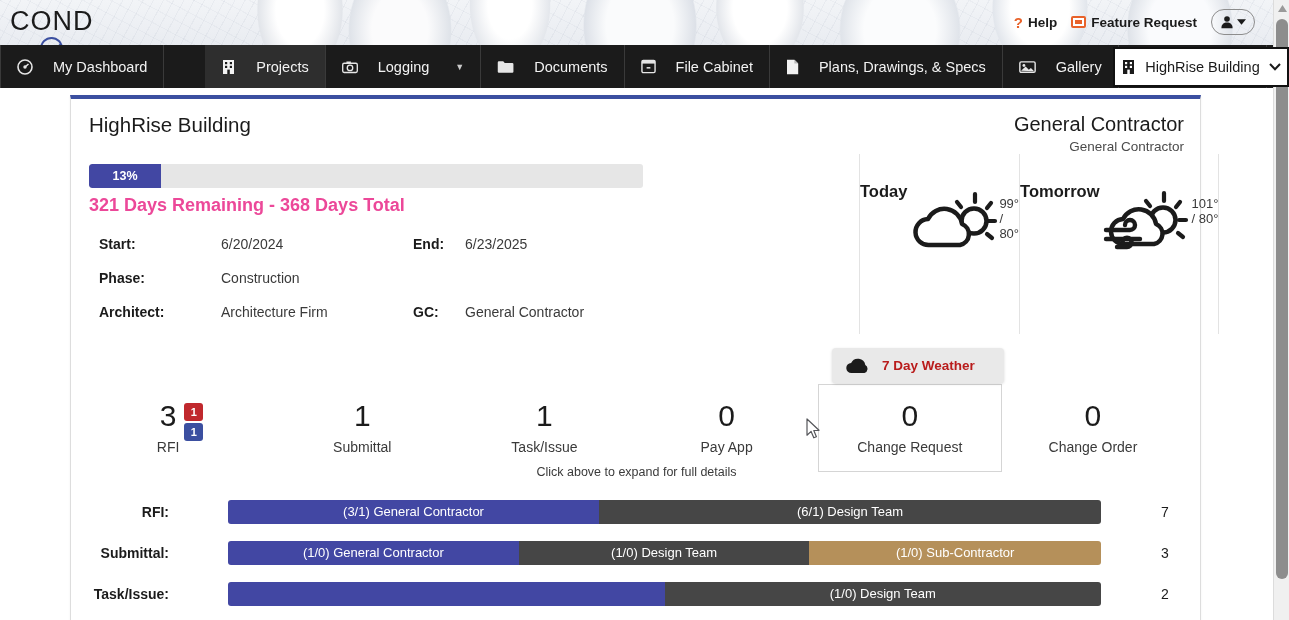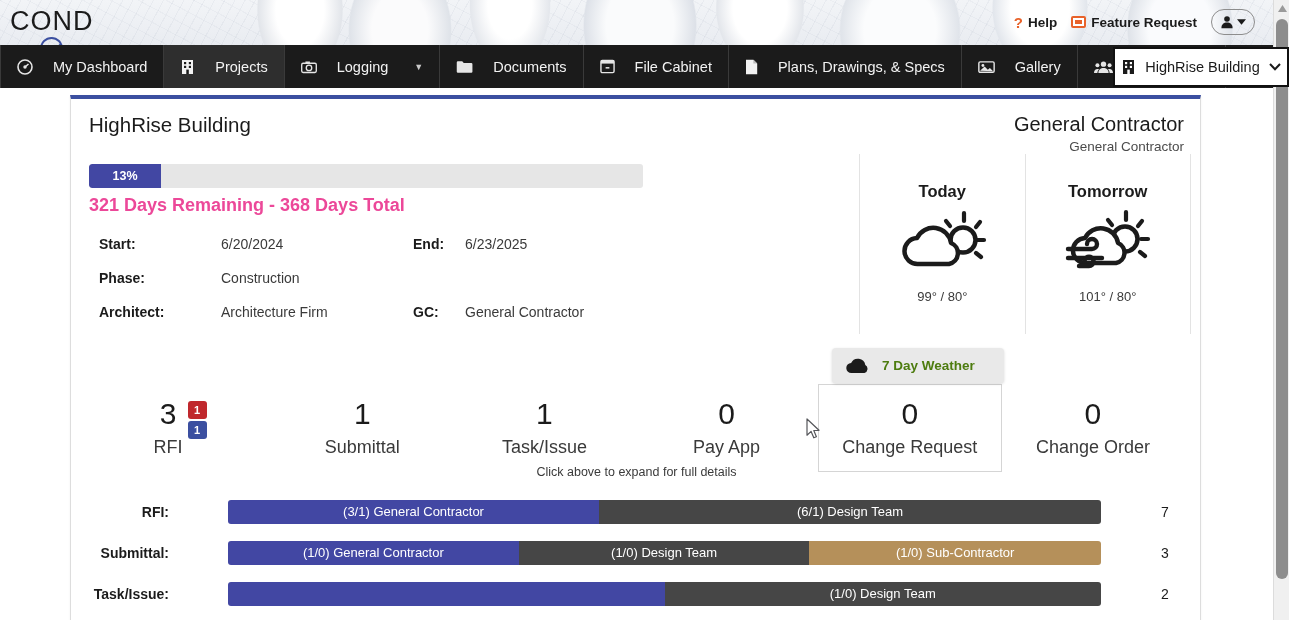--- a/index.html
+++ b/index.html
@@ -69,21 +69,21 @@
   .navbar {
     position: absolute; top: 45px; left: 0; width: 1273px; height: 43px;
     background: #1b1b1b; display: flex; align-items: stretch;
   }
   .nav-item {
     display: flex; align-items: center; gap: 20px;
     padding: 0 16px; color: #f2f2f2; font-size: 14.5px;
     border-right: 1px solid #3a3a3a; cursor: pointer; white-space: nowrap;
   }
   .nav-item:first-child { border-left: 1px solid #3a3a3a; }
-  .nav-item.active { background: #2e2e2e; }
+  .nav-item.active { background: #2e2e2e; margin-left: 41px; }
   .nav-caret { font-size: 9px; color: #c9c9c9; margin-left: 6px; }
   .nav-spacer { flex: 1; border-right: none; }
   .project-picker {
     position: absolute; right: 0px; top: 47px; width: 176px; height: 40px;
     background: #ffffff; border: 2px solid #111; display: flex; align-items: center;
     justify-content: center; gap: 9px; font-size: 14.5px; color: #1b1b1b; cursor: pointer; z-index: 5;
   }
 
   
   .scrollbar {
@@ -135,48 +135,48 @@
   .info-val { width: 192px; color: #3a3a3a; }
   .info-lbl2 { width: 52px; color: #1b1b1b; font-weight: bold; }
   .info-val2 { color: #3a3a3a; }
 
   
   .weather {
     position: absolute; left: 788px; top: 55px; width: 332px; height: 180px;
     display: flex;
   }
   .wx-col {
-    flex: 1; display: flex; flex-direction: column; align-items: center;
+    flex: 1; display: flex; flex-direction: row; align-items: flex-start;
     border-left: 1px solid #e3e3e3; padding-top: 28px; cursor: pointer;
   }
   .wx-col:last-child { border-right: 1px solid #e3e3e3; }
   .wx-day { font-size: 16.5px; color: #1b1b1b; font-weight: bold; }
   .wx-icon { margin-top: 8px; }
   .wx-temp { margin-top: 14px; font-size: 13px; color: #3a3a3a; }
 
   
   .tooltip-7day {
     position: absolute; left: 832px; top: 348px; width: 172px; height: 35px;
     background: #e9e9e9; border-radius: 4px; display: flex; align-items: center;
     gap: 12px; padding-left: 14px; box-shadow: 0 1px 3px rgba(0,0,0,0.15); z-index: 6;
   }
-  .tooltip-7day .tt-label { font-size: 13.5px; color: #4d7c0f; font-weight: bold; }
+  .tooltip-7day .tt-label { font-size: 13.5px; color: #b91c1c; font-weight: bold; }
 
   
   .counters {
     position: absolute; left: 18px; top: 285px; width: 1095px; height: 88px;
     display: flex; align-items: stretch;
   }
   .ctr {
     flex: 1; display: flex; flex-direction: column; align-items: center;
     justify-content: center; cursor: pointer; position: relative;
   }
   .ctr.hover { border: 1px solid #d5d5d5; }
   .ctr-num { font-size: 30px; color: #1b1b1b; line-height: 1; font-weight: 300; }
-  .ctr-lbl { font-size: 18px; color: #3a3a3a; margin-top: 8px; }
+  .ctr-lbl { font-size: 14px; color: #3a3a3a; margin-top: 8px; }
   .badges { display: flex; flex-direction: column; gap: 2px; padding-top: 2px; }
   .badge {
     width: 19px; height: 18px; border-radius: 3px; color: #fff; font-size: 11px;
     font-weight: bold; display: flex; align-items: center; justify-content: center;
   }
   .badge.red { background: #c0282d; }
   .badge.blue { background: #3b4fa0; }
   .ctr-rfi-inner { display: flex; align-items: flex-start; gap: 5px; }
   .ctr-rfi-col { display: flex; flex-direction: column; align-items: center; }
   .click-hint {

